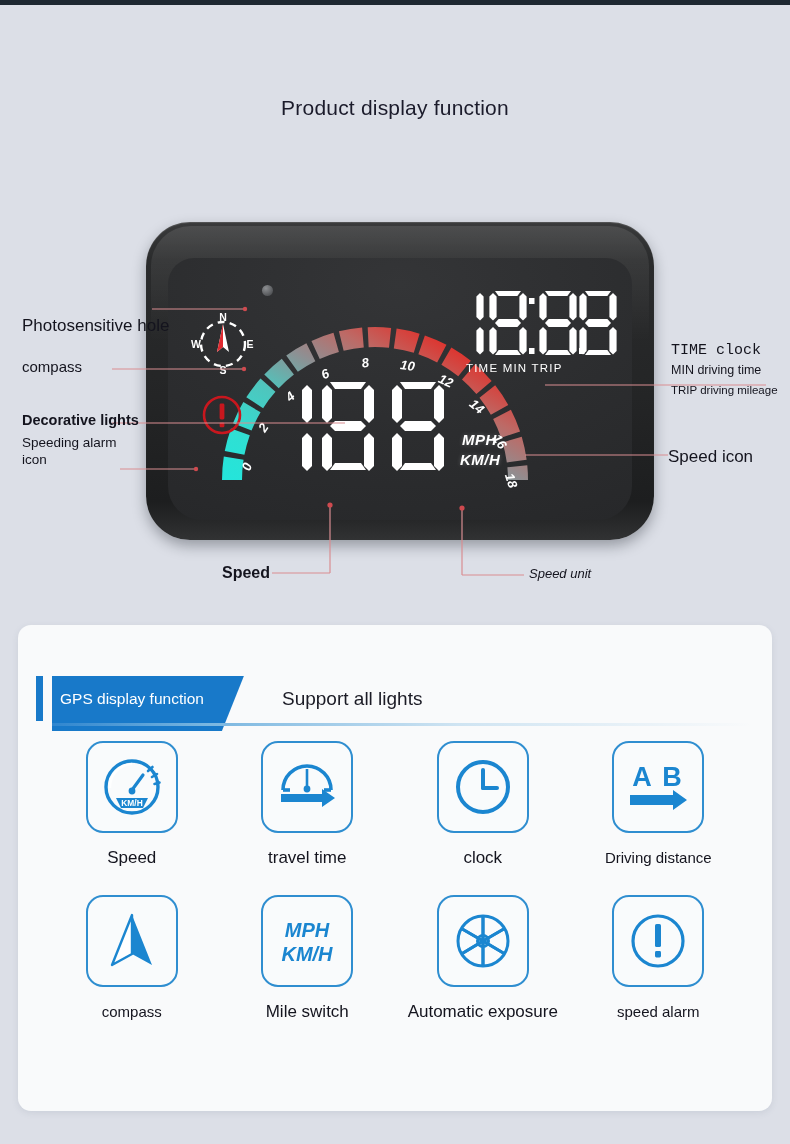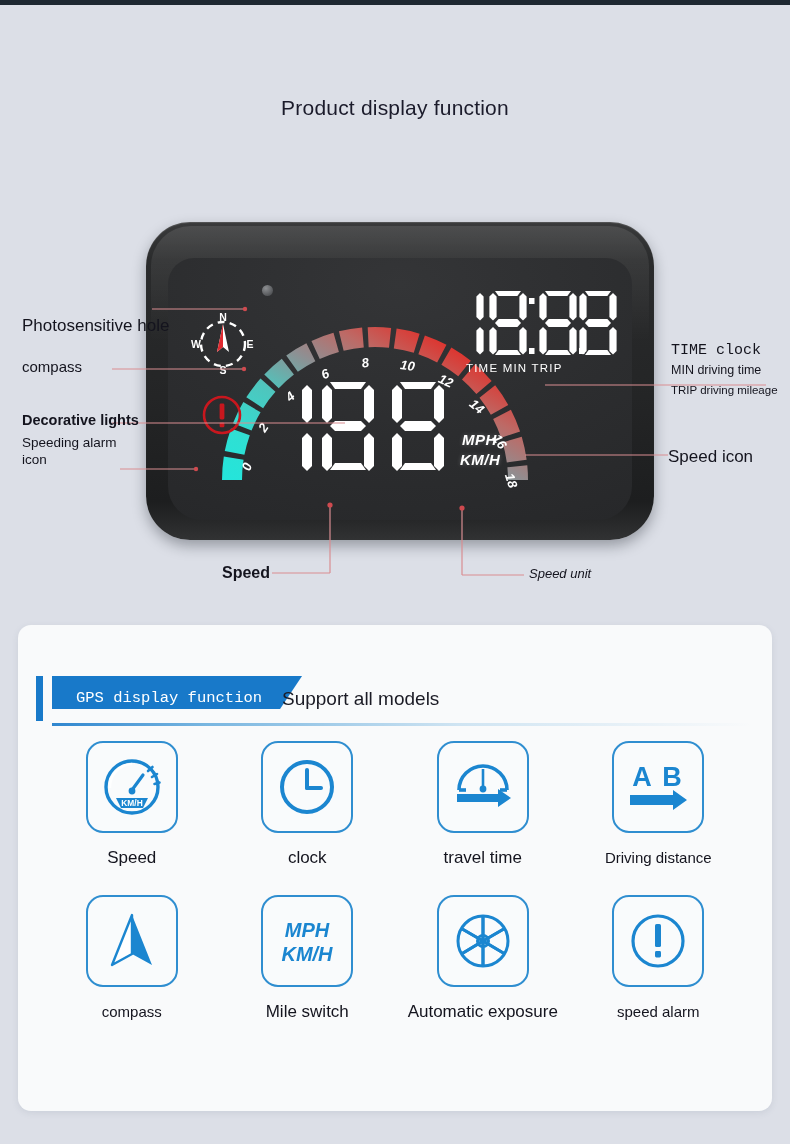--- a/index.html
+++ b/index.html
@@ -100,25 +100,24 @@
     background: #f9fafb; border-radius: 13px;
     box-shadow: 0 2px 6px rgba(120,130,150,.16);
   }
 
   .sec-head { position: absolute; left: 18px; top: 47px; width: 716px; height: 58px; }
   .sec-bar {
     position: absolute; left: 0; top: 4px; width: 7px; height: 45px;
     background: #1879c9;
   }
   .sec-tab {
-    position: absolute; left: 16px; top: 4px; height: 33px; padding: 0 40px 0 24px;
+    position: absolute; left: 16px; top: 4px; height: 55px; padding: 0 40px 0 8px;
     background: #1879c9; color: #fff;
     font-size: 15.5px; line-height: 45px;
     clip-path: polygon(0 0, 100% 0, calc(100% - 22px) 100%, 0 100%);
-    font-family: Liberation Mono, monospace;
   }
   .sec-sub {
     position: absolute; left: 246px; top: 4px; height: 45px; line-height: 45px;
     font-size: 19px; color: #1b1b25;
   }
   .sec-rule {
     position: absolute; left: 16px; top: 51px; width: 700px; height: 3px;
     background: linear-gradient(90deg, #2f86cf 0%, #79b6e0 22%, #cfe4f2 58%, rgba(232,240,246,0) 100%);
   }
 
@@ -311,21 +310,21 @@
 <div class="ann lbl-trip">TRIP driving mileage</div>
 <div class="ann lbl-speedicon">Speed icon</div>
 <div class="ann lbl-speed">Speed</div>
 <div class="ann lbl-speedunit">Speed unit</div>
 
 <div class="card">
 
   <div class="sec-head">
     <div class="sec-bar"></div>
     <div class="sec-tab">GPS display function</div>
-    <div class="sec-sub">Support all models</div>
+    <div class="sec-sub">Support all lights</div>
     <div class="sec-rule"></div>
   </div>
 
   <div class="grid">
 
     <div class="grid-row">
 
       <div class="cell">
         <div class="icon-box">
           <svg width="62" height="62" viewBox="0 0 62 62">
@@ -340,41 +339,41 @@
             <circle cx="31" cy="35" r="3.4" fill="#1b86d0"></circle>
             <path d="M15 42 L47 42 L42 52 L20 52 Z" fill="#1b86d0"></path>
             <text x="31" y="49.6" fill="#ffffff" font-size="8.4" font-weight="700" text-anchor="middle" font-family="'Liberation Sans',sans-serif">KM/H</text>
           </svg>
         </div>
         <div class="cell-label">Speed</div>
       </div>
 
       <div class="cell">
         <div class="icon-box">
-          <svg width="62" height="62" viewBox="0 0 62 62">
-            <circle cx="31" cy="31" r="25" fill="none" stroke="#1b86d0" stroke-width="4"></circle>
-            <line x1="31" y1="14" x2="31" y2="32" stroke="#1b86d0" stroke-width="4" stroke-linecap="round"></line>
-            <line x1="31" y1="32" x2="45" y2="32" stroke="#1b86d0" stroke-width="4" stroke-linecap="round"></line>
-          </svg>
-        </div>
-        <div class="cell-label">clock</div>
-      </div>
-
-      <div class="cell">
-        <div class="icon-box">
           <svg width="64" height="62" viewBox="0 0 64 62">
             <path d="M8 34 A24 24 0 0 1 56 34" fill="none" stroke="#1b86d0" stroke-width="3.6"></path>
             <line x1="8" y1="34" x2="15" y2="34" stroke="#1b86d0" stroke-width="3.6"></line>
             <line x1="49" y1="34" x2="56" y2="34" stroke="#1b86d0" stroke-width="3.6"></line>
             <line x1="32" y1="13" x2="32" y2="32" stroke="#1b86d0" stroke-width="2.6"></line>
             <circle cx="32" cy="33" r="3.4" fill="#1b86d0"></circle>
             <path d="M6 38 L47 38 L47 33 L60 42 L47 51 L47 46 L6 46 Z" fill="#1b86d0"></path>
           </svg>
         </div>
         <div class="cell-label">travel time</div>
+      </div>
+
+      <div class="cell">
+        <div class="icon-box">
+          <svg width="62" height="62" viewBox="0 0 62 62">
+            <circle cx="31" cy="31" r="25" fill="none" stroke="#1b86d0" stroke-width="4"></circle>
+            <line x1="31" y1="14" x2="31" y2="32" stroke="#1b86d0" stroke-width="4" stroke-linecap="round"></line>
+            <line x1="31" y1="32" x2="45" y2="32" stroke="#1b86d0" stroke-width="4" stroke-linecap="round"></line>
+          </svg>
+        </div>
+        <div class="cell-label">clock</div>
       </div>
 
       <div class="cell">
         <div class="icon-box">
           <svg width="66" height="62" viewBox="0 0 66 62">
             <text x="17" y="30" fill="#1b86d0" font-size="27" font-weight="700" text-anchor="middle" font-family="'Liberation Sans',sans-serif">A</text>
             <text x="47" y="30" fill="#1b86d0" font-size="27" font-weight="700" text-anchor="middle" font-family="'Liberation Sans',sans-serif">B</text>
             <path d="M5 39 L48 39 L48 34 L62 44 L48 54 L48 49 L5 49 Z" fill="#1b86d0"></path>
           </svg>
         </div>

